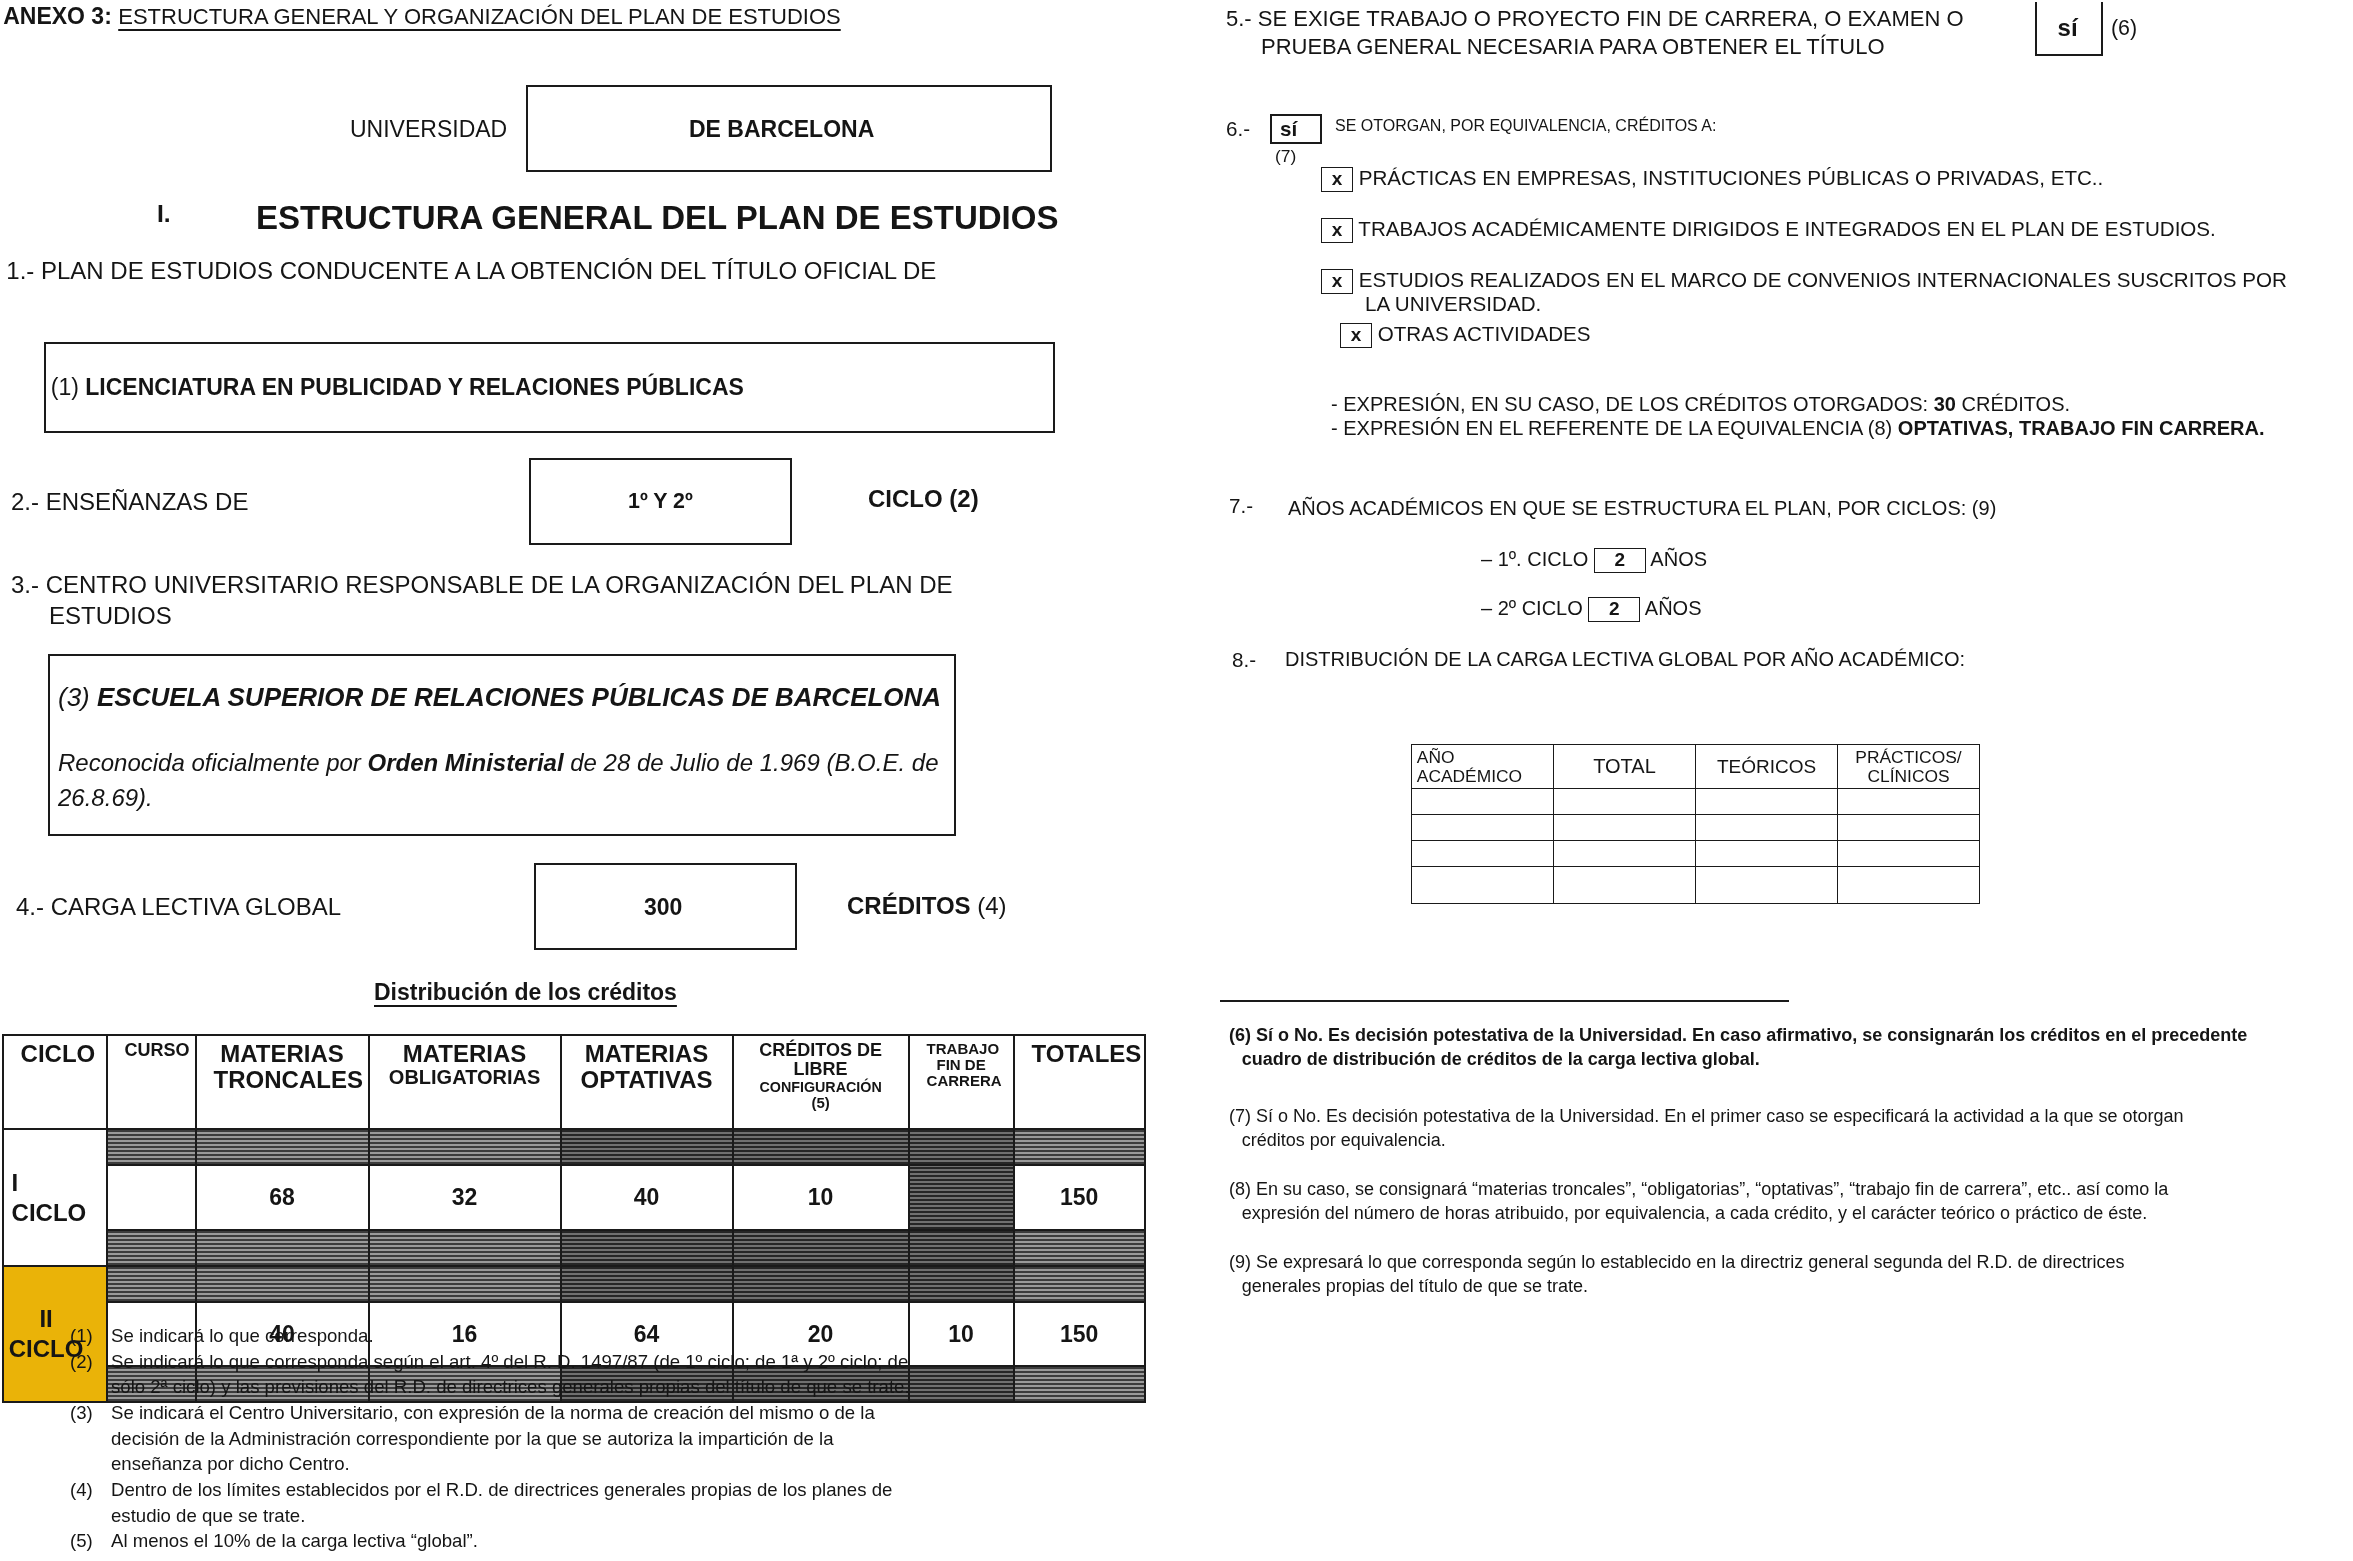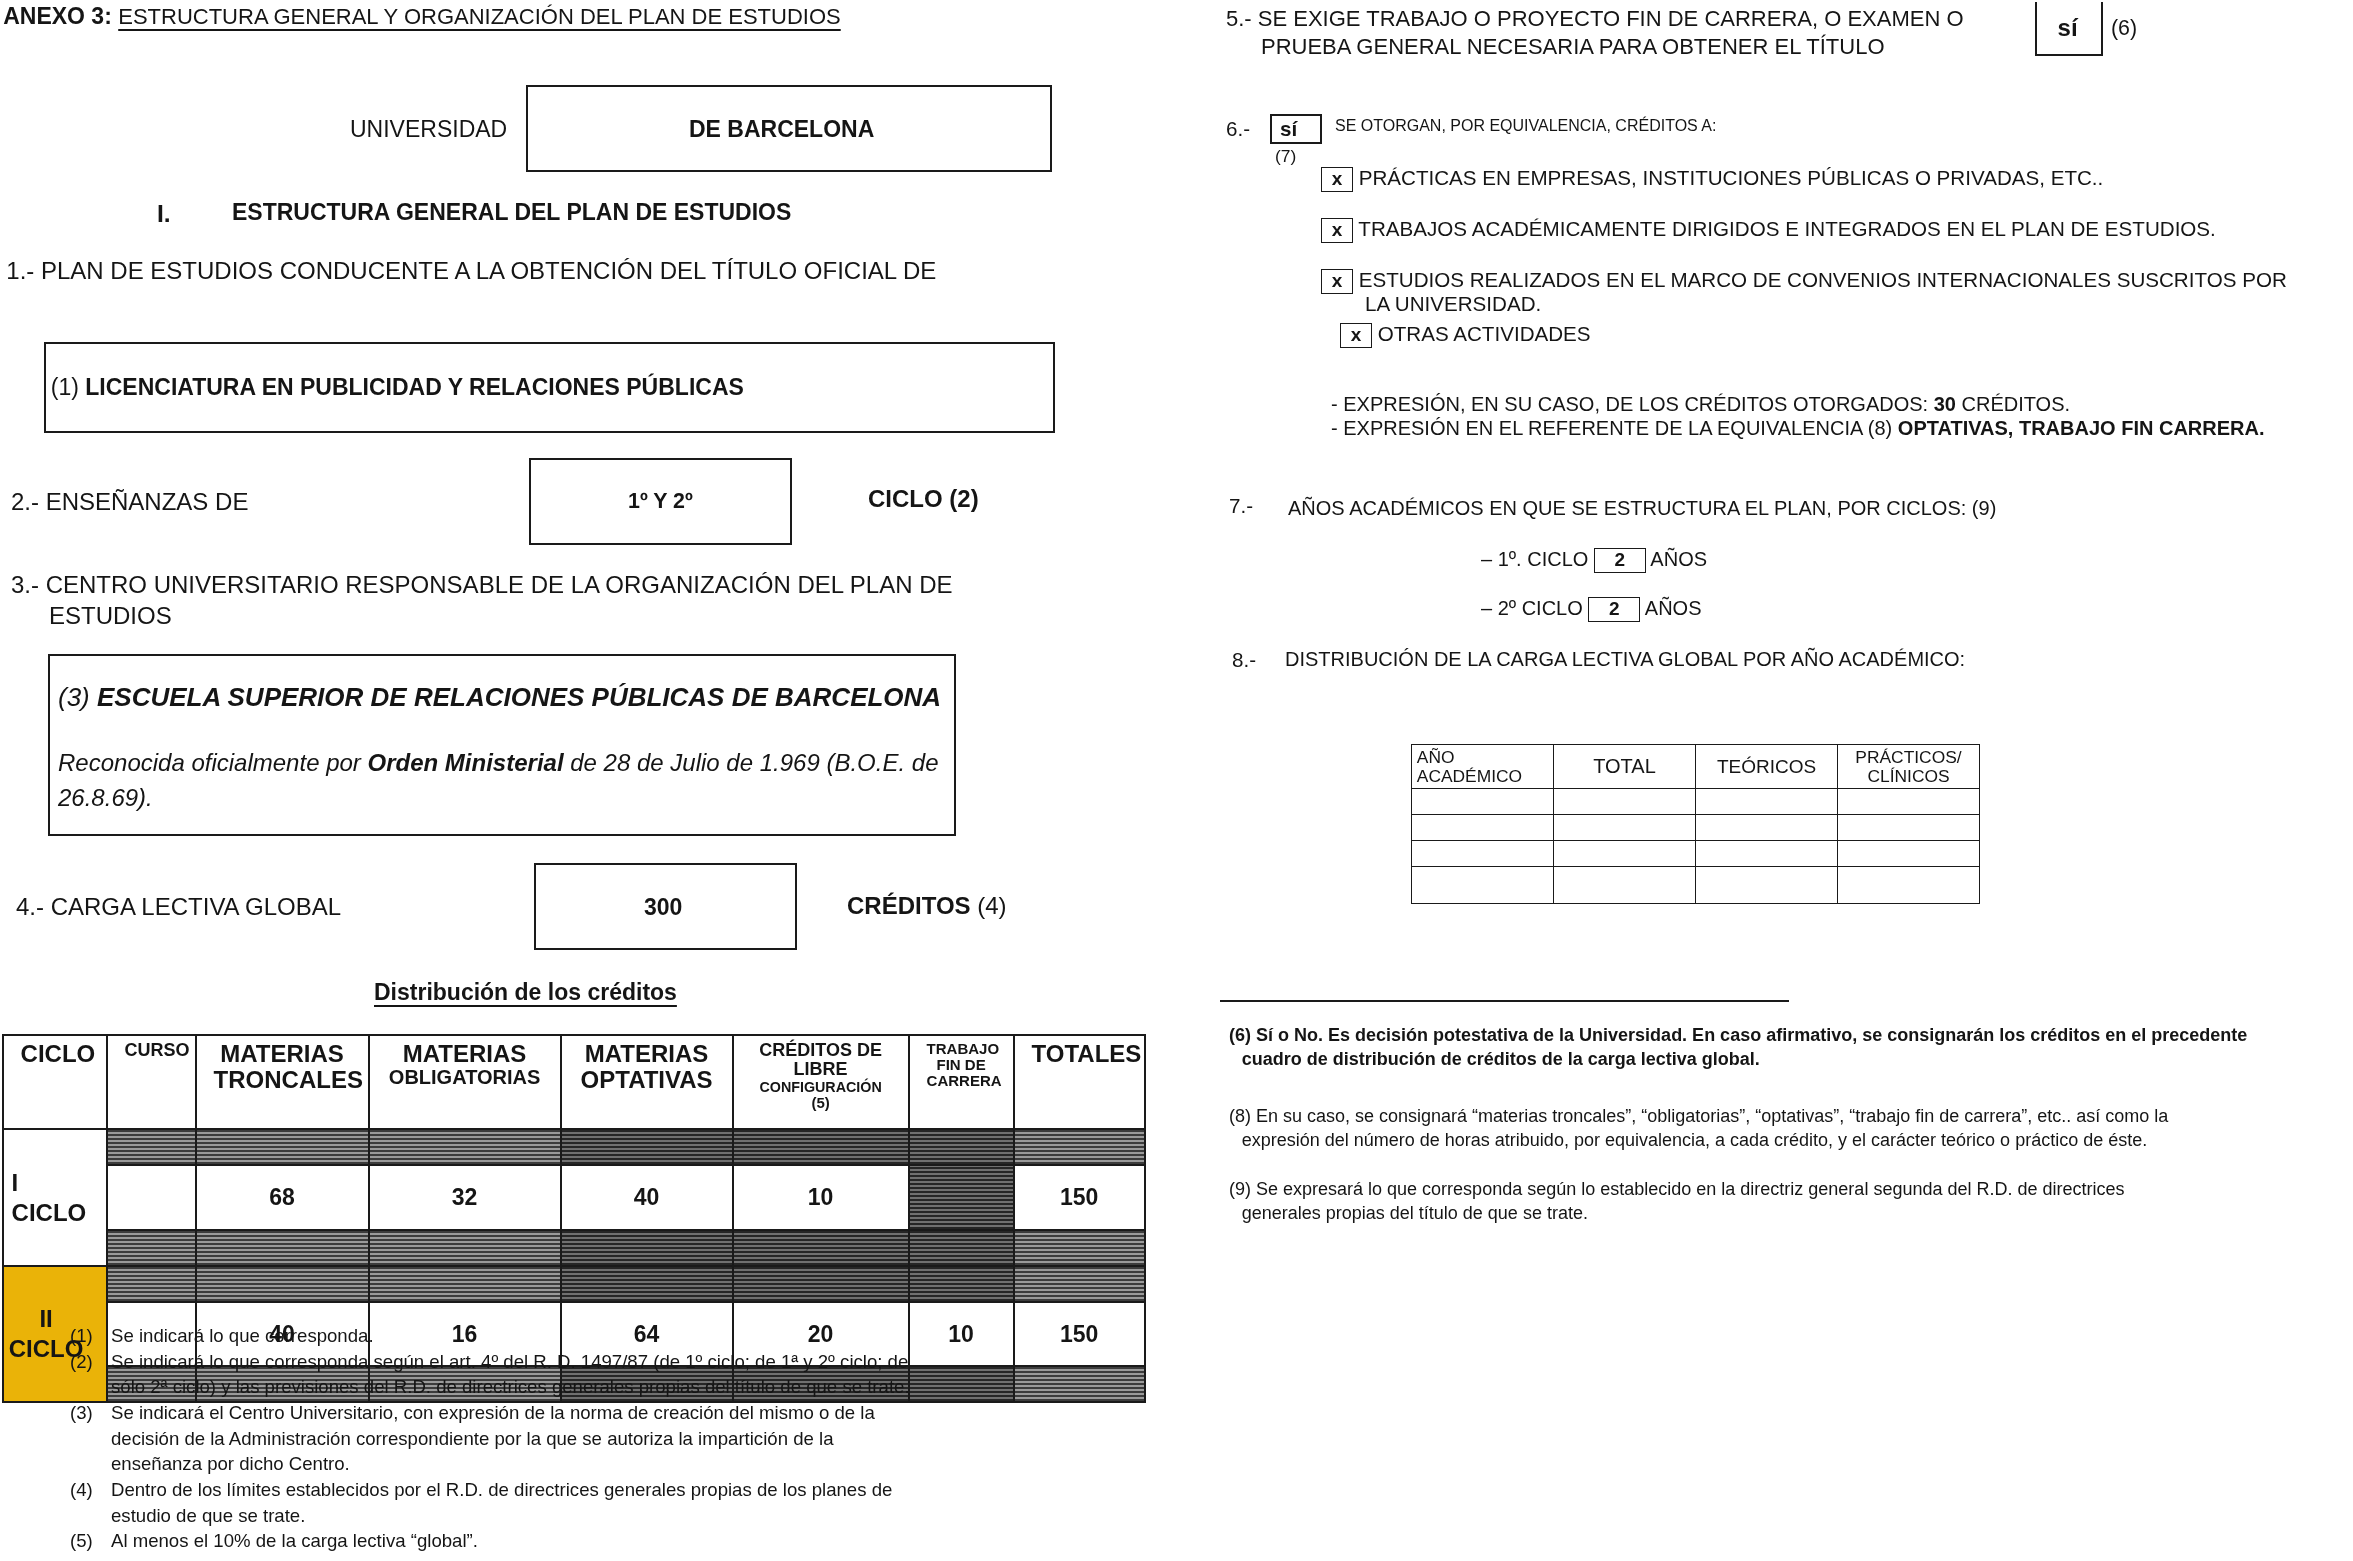--- a/index.html
+++ b/index.html
@@ -44,21 +44,21 @@
   <span class="b">ANEXO 3:</span>
   <span class="u" style="font-size:22px;">ESTRUCTURA GENERAL Y ORGANIZACIÓN DEL PLAN DE  ESTUDIOS</span>
 </div>
 
 <div class="abs t" style="left:350px; top:116px;">UNIVERSIDAD</div>
 <div class="box" style="left:526px; top:85px; width:526px; height:87px;">
   <div class="abs t b" style="left:161px; top:28.5px;">DE BARCELONA</div>
 </div>
 
 <div class="abs t b" style="left:157px; top:200px; font-size:24.6px;">I.</div>
-<div class="abs t b" style="left:232px; top:199px; font-size:23px;">ESTRUCTURA GENERAL DEL PLAN DE ESTUDIOS</div>
+<div class="abs t b" style="left:256px; top:199px; font-size:33px;">ESTRUCTURA GENERAL DEL PLAN DE ESTUDIOS</div>
 
 <div class="abs t" style="left:6.3px; top:257px; font-size:24px;">1.- PLAN DE ESTUDIOS CONDUCENTE A LA OBTENCIÓN DEL TÍTULO OFICIAL DE</div>
 <div class="box" style="left:44px; top:342px; width:1011px; height:91px;">
   <div class="abs t" style="left:4.8px; top:30px;">
     <span>(1)</span>
     <span class="b">LICENCIATURA EN PUBLICIDAD Y RELACIONES PÚBLICAS</span>
   </div>
 </div>
 
 <div class="abs t" style="left:11px; top:488px; font-size:24px;">2.- ENSEÑANZAS DE</div>
@@ -337,20 +337,24 @@
   </table>
 
 <div class="abs" style="left:1220px; top:1000px; width:569px; height:1.6px; background:#1a1a1a;"></div>
 
 <div class="abs note-r" style="left:1229px; top:1023px; width:1125px;">
   <div style="margin-bottom:32px;font-weight:bold;">
       <div style="white-space:nowrap;">(6) Sí o No. Es decisión potestativa de la Universidad. En caso afirmativo, se consignarán los créditos en el precedente</div>
       <div style="padding-left:12.7px;">cuadro de distribución de créditos de la carga lectiva global.</div>
     </div>
   <div style="margin-bottom:24px;">
+      <div style="white-space:nowrap;">(7) Sí o No. Es decisión potestativa de la Universidad. En el primer caso se especificará la actividad a la que se otorgan</div>
+      <div style="padding-left:12.7px;">créditos por equivalencia.</div>
+    </div>
+  <div style="margin-bottom:24px;">
       <div style="white-space:nowrap;">(8) En su caso, se consignará “materias troncales”, “obligatorias”, “optativas”, “trabajo fin de carrera”, etc.. así como la</div>
       <div style="padding-left:12.7px;">expresión del número de horas atribuido, por equivalencia, a cada crédito, y el carácter teórico o práctico de éste.</div>
     </div>
   <div>
       <div style="white-space:nowrap;">(9) Se expresará lo que corresponda según lo establecido en la directriz general segunda del R.D. de directrices</div>
       <div style="padding-left:12.7px;">generales propias del título de que se trate.</div>
     </div>
 </div>
 
 

